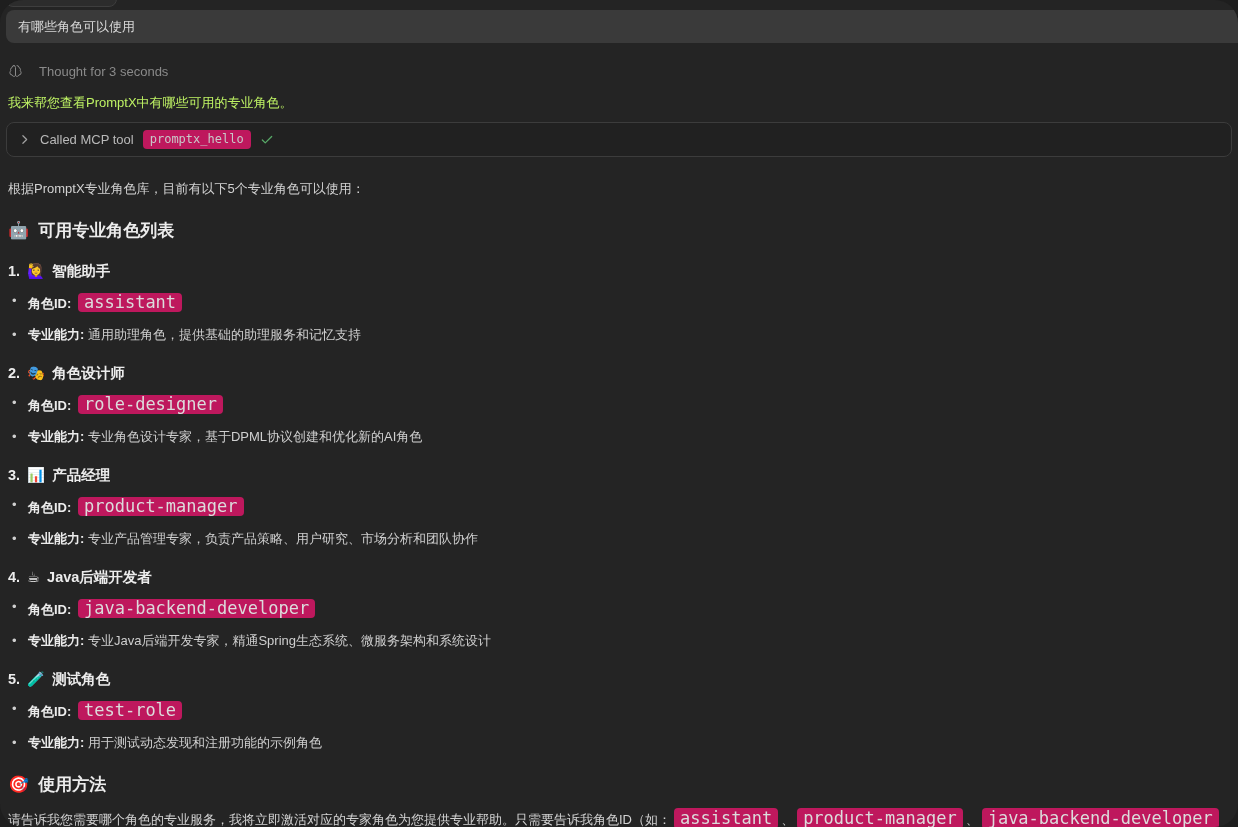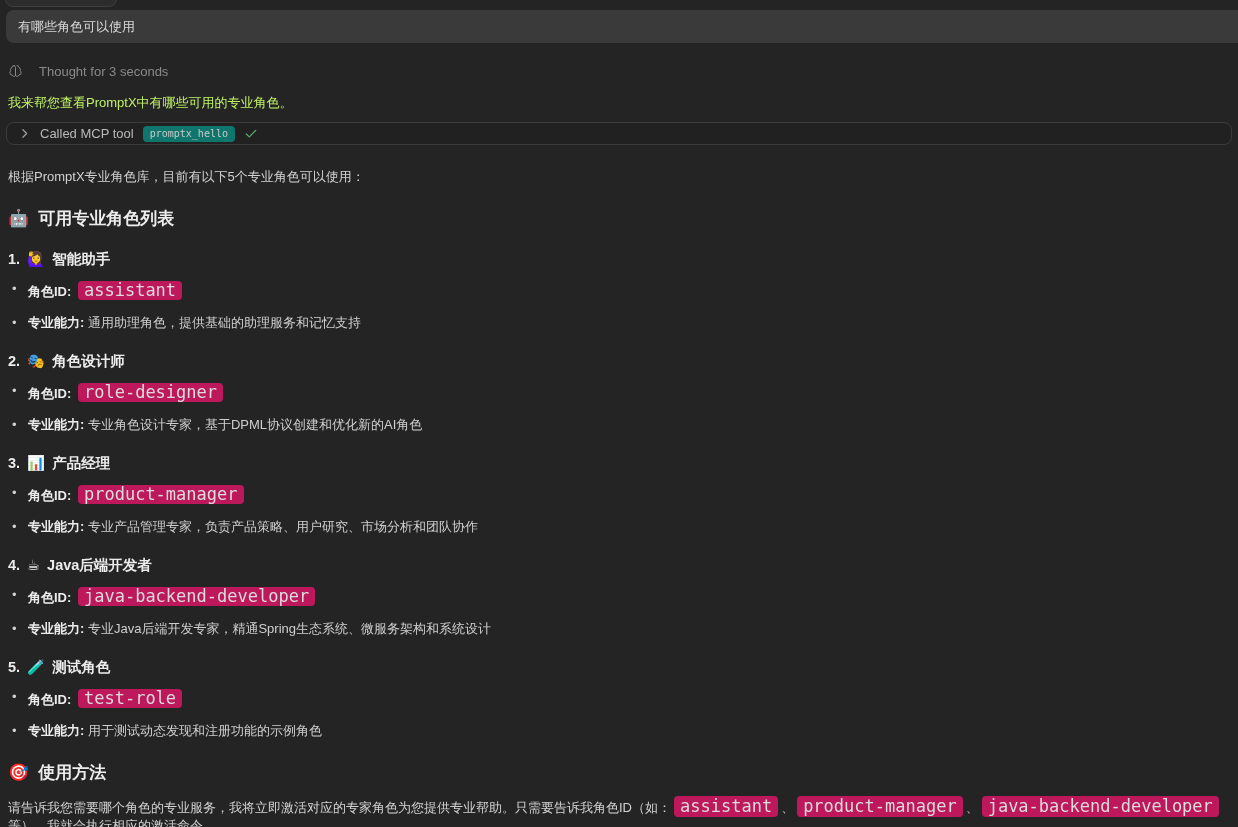--- a/index.html
+++ b/index.html
@@ -1,43 +1,43 @@
 <!DOCTYPE html>
 <html><head>
 <meta charset="utf-8">
 <style>
   * { margin:0; padding:0; box-sizing:border-box; }
   html,body { background:#1e1e1e; }
   .page {
     position:relative; width:1238px; height:827px; overflow:hidden;
     background:#242424; color:#cfcfcf;
-    font-family:"Liberation Sans","DejaVu Sans",sans-serif; font-size:13px;
+    font-family:"Liberation Sans","DejaVu Sans",sans-serif; font-size:13px;border-radius:23px;
   }
   .prev-box {
     position:absolute; top:-10px; left:5px; width:112px; height:17px;
     background:#2c2c2c; border:1px solid #3e3e3e; border-radius:8px;
   }
   .user-bubble {
     margin:10px -10px 0 6px; height:33px; display:flex; align-items:center;
     padding:0 12px; background:#3a3a3a; border-radius:8px; color:#d9d9d9;
   }
   .thought-row {
     margin:21px 8px 0; display:flex; align-items:center; gap:16px;
     color:#8a8a8a; cursor:pointer;
   }
   .intro { margin:16px 8px 0; line-height:16px; color:#bef264; }
   .tool-box {
-    margin:11px 6px 0; height:23px; display:flex; align-items:center; gap:9px;
+    margin:11px 6px 0; height:35px; display:flex; align-items:center; gap:9px;
     padding:0 11px; background:#212121; border:1px solid #3c3c3c; border-radius:8px;
     cursor:pointer;
   }
   .tool-label { color:#b9b9b9; }
   .tool-badge {
-    background:#0f766e; border-radius:4px; padding:2px 7px 3px;
-    font-family:"DejaVu Sans Mono",monospace; font-size:10px; color:#c9c9c9;
+    background:#be185d; border-radius:4px; padding:2px 7px 3px;
+    font-family:"DejaVu Sans Mono",monospace; font-size:12px; color:#c9c9c9;
   }
   .lead { margin:24px 8px 0; line-height:16px; color:#d2d2d2; }
   h2 {
     margin:23px 8px 0; font-size:17px; font-weight:700; color:#ececec;
     display:flex; align-items:center; gap:9px; line-height:21px;
   }
   h3 {
     margin:22px 8px 0; font-size:14.5px; font-weight:700; color:#ececec;
     display:flex; align-items:center; gap:7px; line-height:17px;
   }

